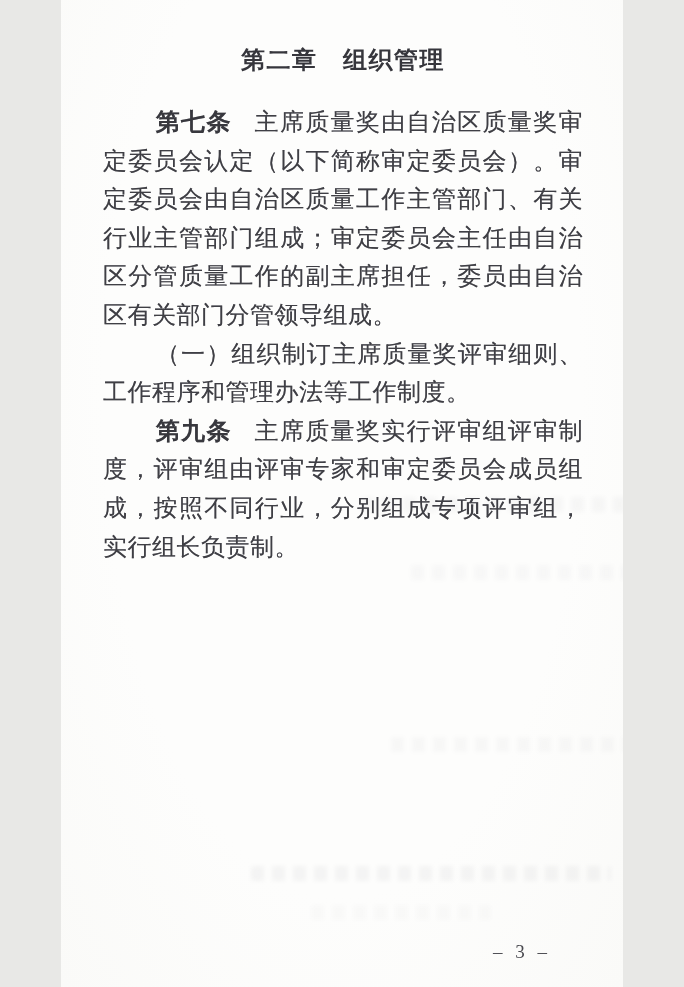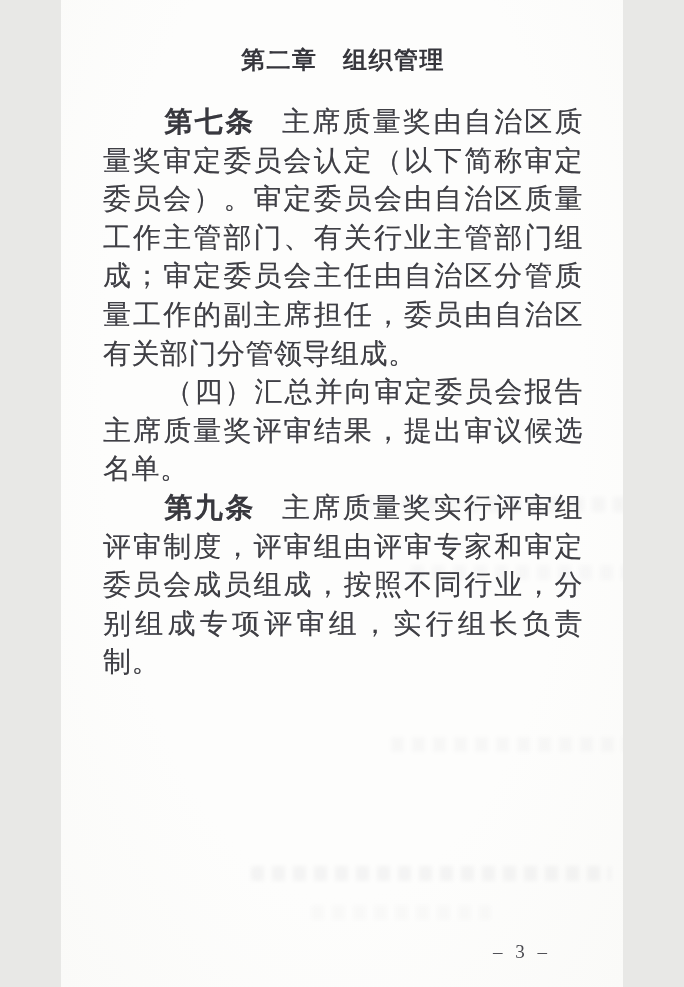--- a/index.html
+++ b/index.html
@@ -26,21 +26,21 @@
   .chapter-title {
     margin: 6px 0 27px 0;
     text-align: center;
     font-size: 24px;
     font-weight: bold;
     letter-spacing: 1.5px;
     color: #36363c;
   }
   .body-text p {
     margin: 0;
-    font-size: 28px;
+    font-size: 24px;
     line-height: 38.6px;
     color: #3f3f45;
     text-align: justify;
     text-indent: 2.2em;
     letter-spacing: 0.5px;
     text-shadow: 0 0 0.5px rgba(63,63,69,0.55);
   }
   .lead {
     font-weight: bold;
     color: #38383e;
@@ -82,19 +82,19 @@
   <div class="smudge smudge-2"></div>
   <div class="smudge smudge-3"></div>
   <div class="smudge smudge-4"></div>
   <div class="smudge smudge-5"></div>
 
   <div class="content">
     <h1 class="chapter-title">第二章　组织管理</h1>
 
     <div class="body-text">
       <p><span class="lead">第七条</span><span>主席质量奖由自治区质量奖审定委员会认定（以下简称审定委员会）。审定委员会由自治区质量工作主管部门、有关行业主管部门组成；审定委员会主任由自治区分管质量工作的副主席担任，委员由自治区有关部门分管领导组成。</span></p>
-      <p><span class="lead"></span><span>（四）汇总并向审定委员会报告主席质量奖评审结果，提出审议候选名单。</span></p>
+      <p><span class="lead"></span><span>（一）组织制订主席质量奖评审细则、工作程序和管理办法等工作制度。</span></p>
       <p><span class="lead">第九条</span><span>主席质量奖实行评审组评审制度，评审组由评审专家和审定委员会成员组成，按照不同行业，分别组成专项评审组，实行组长负责制。</span></p>
     </div>
   </div>
 
   <div class="page-number">– 3 –</div>
 </div>
 
 </body></html>

